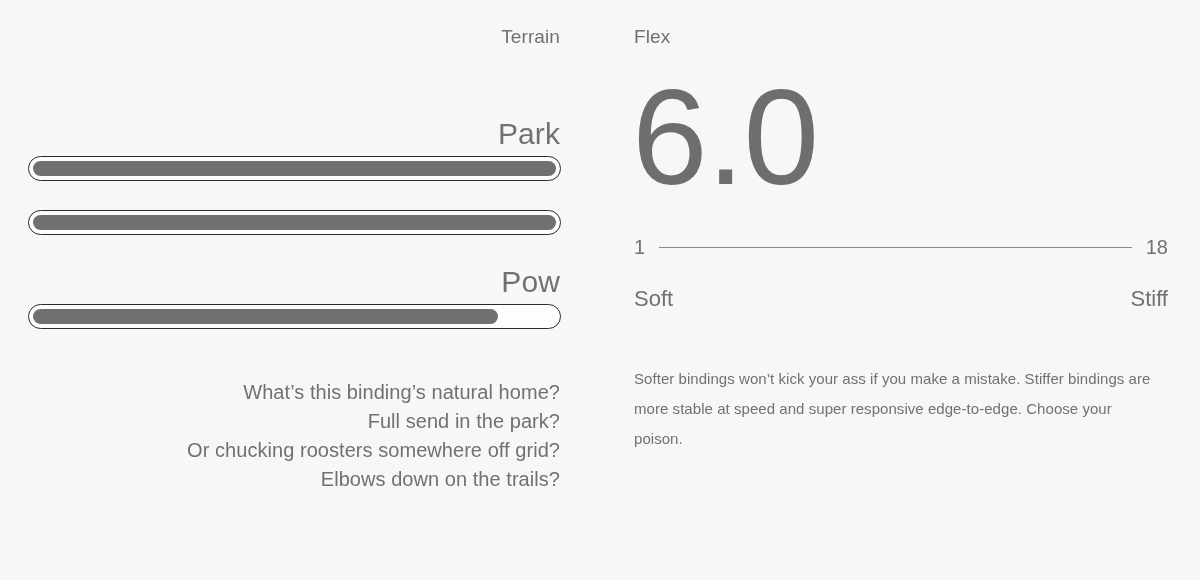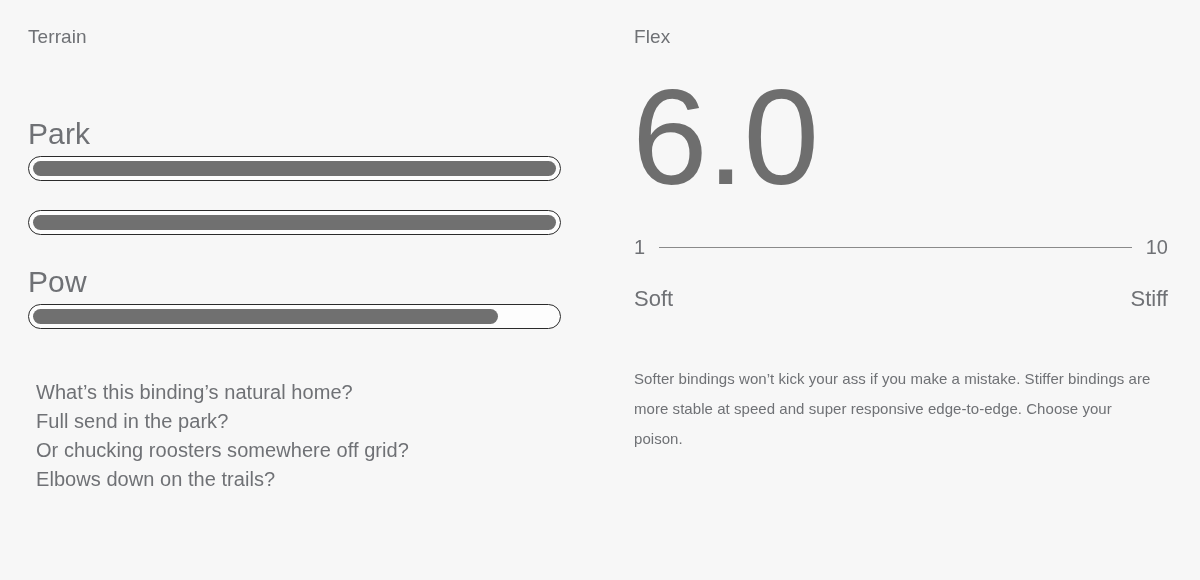--- a/index.html
+++ b/index.html
@@ -23,20 +23,21 @@
 
   
   .col-left {
     position: absolute;
     left: 0;
     top: 0;
     width: 600px;
     height: 580px;
     box-sizing: border-box;
     padding: 24px 40px 0 28px;
+    text-align: right;
   }
   .col-right {
     position: absolute;
     left: 600px;
     top: 0;
     width: 600px;
     height: 544px;
     box-sizing: border-box;
     padding: 24px 34px 0 34px;
   }
@@ -191,21 +192,21 @@
 
   <div class="col-right">
 
     <div class="section-title">Flex</div>
 
     <div class="flex-value">6.0</div>
 
     <div class="scale-row">
       <span class="scale-end">1</span>
       <span class="scale-line"></span>
-      <span class="scale-end">10</span>
+      <span class="scale-end">18</span>
     </div>
 
     <div class="scale-words">
       <span>Soft</span>
       <span>Stiff</span>
     </div>
 
     <div class="flex-desc">Softer bindings won’t kick your ass if you make a mistake. Stiffer bindings are more stable at speed and super responsive edge-to-edge. Choose your poison.</div>
 
   </div>

